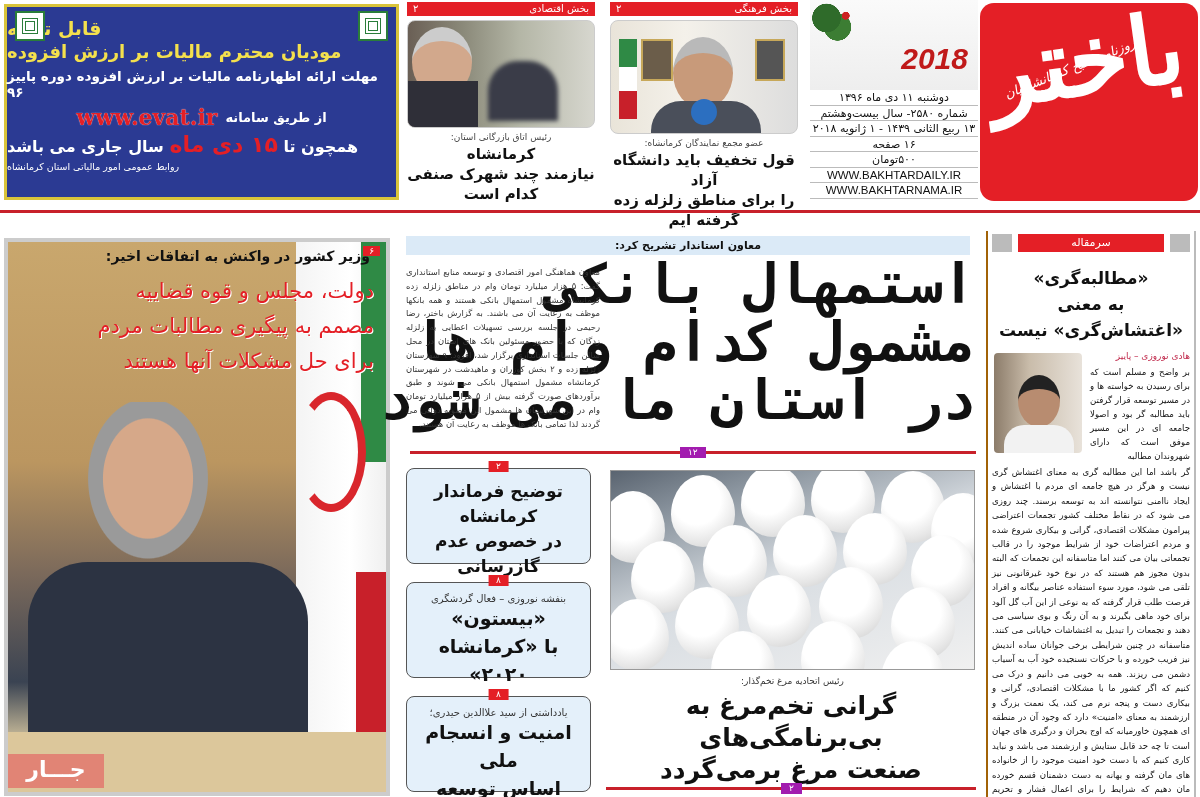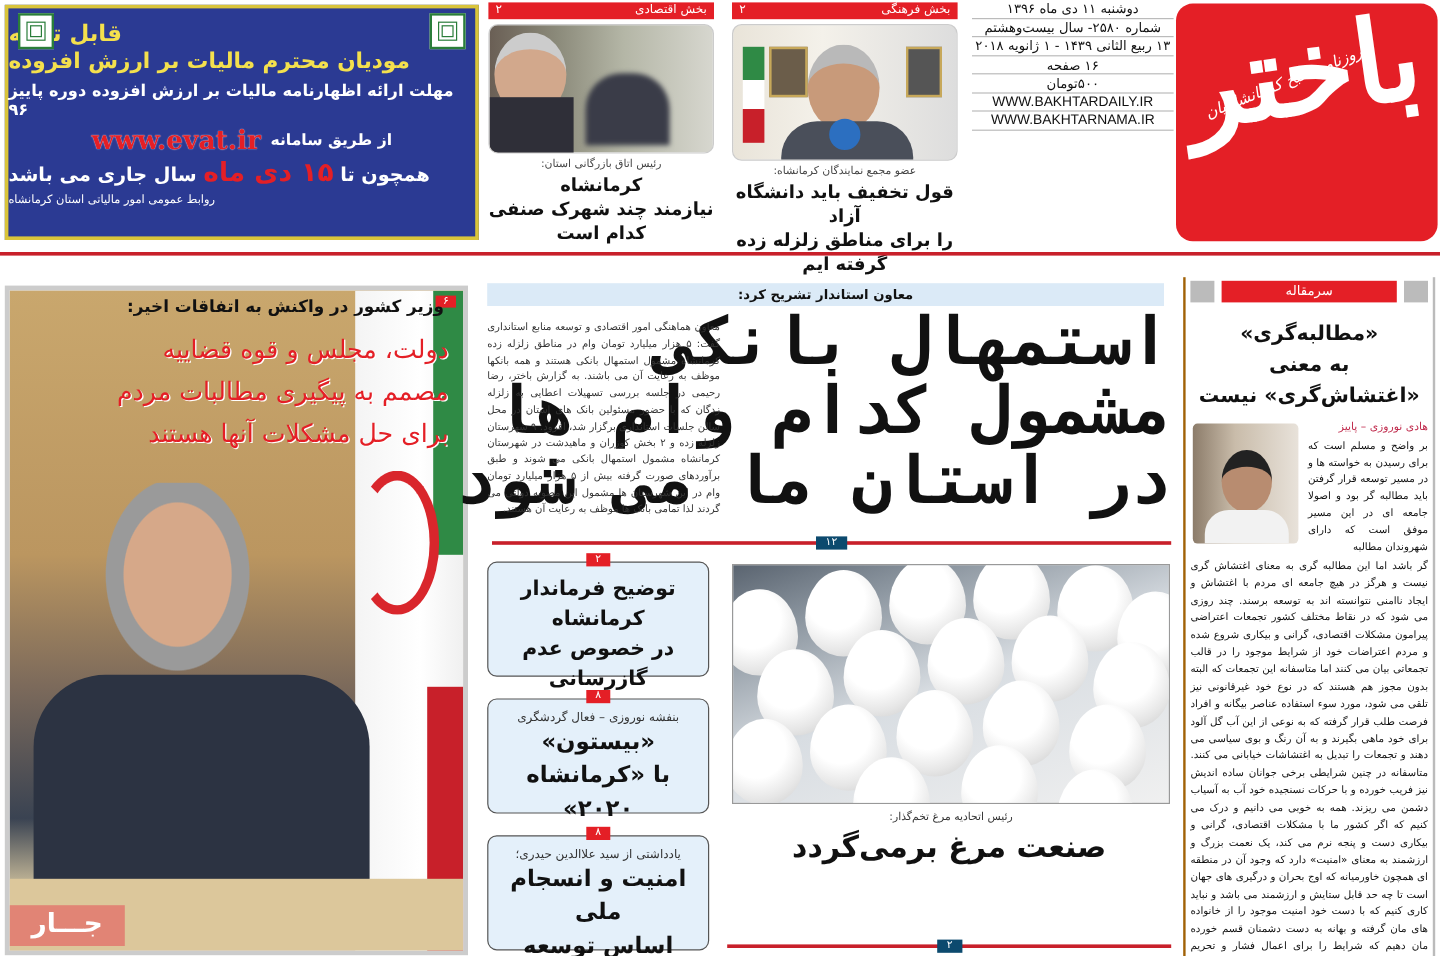--- a/index.html
+++ b/index.html
@@ -46,21 +46,21 @@
 .lead .num{position:absolute;right:6px;top:4px;background:#e41f26;color:#fff;font-size:9px;padding:0 6px}
 .lead .kicker{position:absolute;right:16px;top:6px;font-weight:bold;font-size:14px;color:#111}
 .lead .title{position:absolute;right:12px;top:32px;width:370px;font-weight:normal;font-size:21px;line-height:35px;color:#e41f26;text-shadow:1px 1px 0 #fff}
 .jaar{position:absolute;left:0;bottom:4px;width:96px;height:34px;background:rgba(226,120,110,.85);color:#fff;font-weight:bold;font-size:22px;text-align:center;line-height:32px}
 
 .kicker-bar{left:406px;top:236px;width:564px;height:19px;background:#dbeaf7;font-size:11px;text-align:center;line-height:19px;font-weight:bold}
 .bigtitle{left:600px;top:260px;width:375px;font-weight:900;font-size:55px;line-height:58px;text-align:left;letter-spacing:-1px;font-family:Liberation Mono, monospace}
 .bigtitle div{white-space:nowrap}
 .body-text{left:406px;top:266px;width:194px;font-size:8.4px;line-height:13.8px;text-align:justify;color:#333}
 .rule{height:3px;background:#c8202a;position:absolute}
-.pgnum{position:absolute;background:#0c4a6e;color:#fff;font-size:9px;padding:0 8px;height:11px;line-height:11px;top:-4px}
+.pgnum{position:absolute;background:#a21caf;color:#fff;font-size:9px;padding:0 8px;height:11px;line-height:11px;top:-4px}
 .box{left:406px;width:185px;background:#e4f0fa;border:1px solid #555;border-radius:8px;text-align:center;position:absolute}
 .box .badge{position:absolute;top:-8px;left:50%;transform:translateX(-50%);background:#e41f26;color:#fff;font-size:9px;padding:0 8px;height:11px;line-height:11px}
 .box .k{font-size:10px;color:#333;margin-top:10px}
 .box .t{font-weight:bold;font-size:17px;line-height:25px}
 .eggs{left:610px;top:470px;width:365px;height:200px;background:linear-gradient(160deg,#5a6470 0%,#8c96a0 20%,#d8dde2 50%,#f0f0f0 100%);overflow:hidden;border:1px solid #999}
 .egg{position:absolute;width:64px;height:72px;border-radius:50% 50% 50% 50%/55% 55% 45% 45%;background:radial-gradient(circle at 40% 35%,#ffffff 0 40%,#e6e6e6 70%,#c8c8c8 100%)}
 .egg-cap{left:610px;top:676px;width:365px;font-size:9px;text-align:center;color:#333}
 .egg-title{left:606px;top:690px;width:370px;font-weight:900;font-size:25px;line-height:32px;text-align:center}
 
 .ed{left:986px;top:231px;width:210px;height:566px;border-right:2px solid #bbb;border-left:2px solid #a16207;padding:0 4px}
@@ -77,20 +77,24 @@
 </style>
 </head>
 <body>
 
 <div class="abs logo">
   <div class="big">باختر</div>
   <div class="sub">روزنامه صبح کرمانشاهیان</div>
 </div>
 
 <div class="abs info">
+  <div class="banner">
+    <div class="tree"></div>
+    <div class="year">2018</div>
+  </div>
   <div class="row">دوشنبه ۱۱ دی ماه ۱۳۹۶</div>
   <div class="row">شماره ۲۵۸۰- سال بیست‌وهشتم</div>
   <div class="row">۱۳ ربیع الثانی ۱۴۳۹ - ۱ ژانویه ۲۰۱۸</div>
   <div class="row">۱۶ صفحه</div>
   <div class="row">۵۰۰تومان</div>
   <div class="row url">WWW.BAKHTARDAILY.IR</div>
   <div class="row url">WWW.BAKHTARNAMA.IR</div>
 </div>
 
 <div class="abs topbox" style="left:610px">
@@ -223,20 +227,21 @@
   <div class="egg" style="left:64px;top:116px"></div>
   <div class="egg" style="left:136px;top:104px"></div>
   <div class="egg" style="left:208px;top:96px"></div>
   <div class="egg" style="left:280px;top:116px"></div>
   <div class="egg" style="left:100px;top:160px"></div>
   <div class="egg" style="left:190px;top:150px"></div>
   <div class="egg" style="left:270px;top:170px"></div>
 </div>
 <div class="abs egg-cap">رئیس اتحادیه مرغ تخم‌گذار:</div>
 <div class="abs egg-title">
+  <div>گرانی تخم‌مرغ به بی‌برنامگی‌های</div>
   <div>صنعت مرغ برمی‌گردد</div>
 </div>
 <div class="rule" style="left:606px;top:787px;width:370px">
   <span class="pgnum" style="left:175px">۲</span>
 </div>
 
 <div class="abs ed">
   <div class="bar">
     <span class="grey"></span>
     <span class="red">سرمقاله</span>

